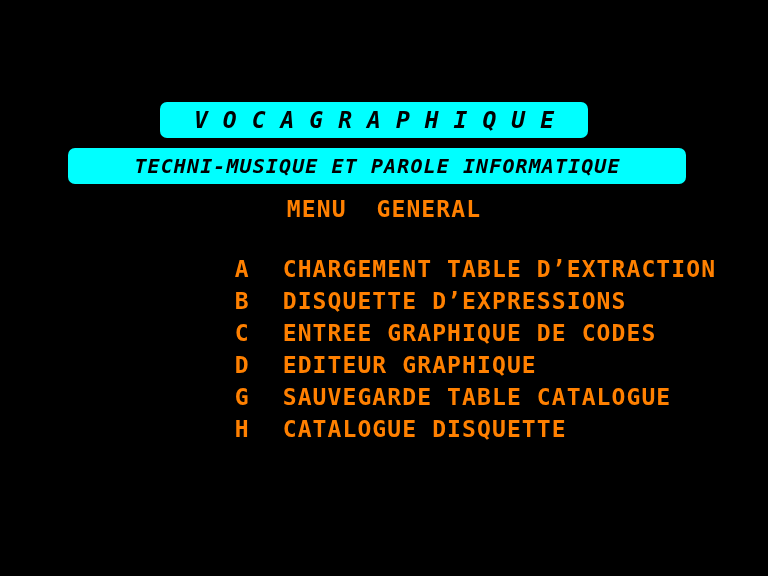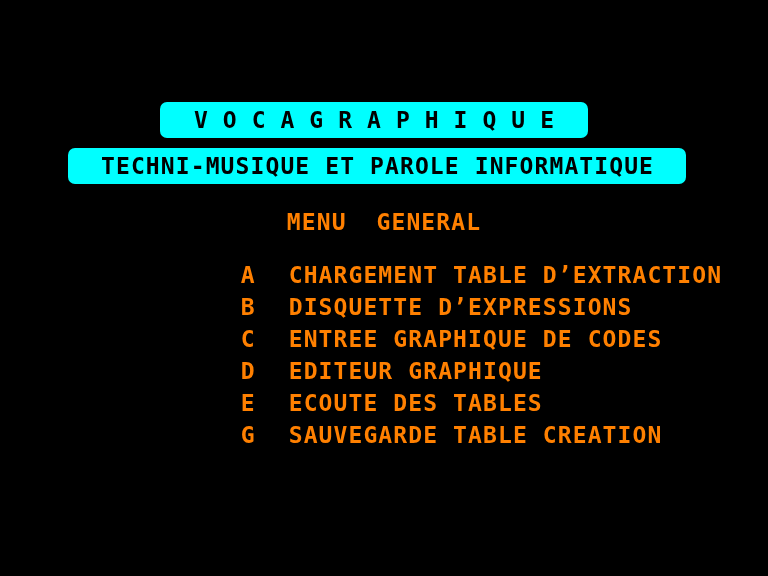--- a/index.html
+++ b/index.html
@@ -30,63 +30,64 @@
     background: #00ffff;
     color: #000000;
     box-sizing: border-box;
     border-radius: 7px;
     display: flex;
     align-items: center;
     justify-content: center;
     font-family: "DejaVu Sans Mono", monospace;
     font-weight: bold;
     white-space: pre;
+    font-style: italic;
   }
 
   #banner-title {
     left: 160px;
     top: 102px;
     width: 428px;
     height: 36px;
     font-size: 23px;
     letter-spacing: 15px;
     text-indent: 15px;
   }
 
   #banner-subtitle {
     left: 68px;
     top: 148px;
     width: 618px;
     height: 36px;
-    font-size: 23px;
+    font-size: 20px;
     letter-spacing: 1.1px;
     text-indent: 1.1px;
   }
 
   
   .menu-heading {
     position: absolute;
     left: 0;
-    top: 209px;
+    top: 196px;
     width: 768px;
     text-align: center;
     color: #ff8000;
     font-family: "DejaVu Sans Mono", monospace;
     font-weight: bold;
     font-size: 23px;
     letter-spacing: 1.1px;
     white-space: pre;
   }
 
   #menu-list {
     position: absolute;
     left: 0;
     top: 236px;
     width: 669px;
-    margin: 6px;
+    margin: 0;
     padding: 0;
     list-style: none;
   }
 
   .menu-row {
     display: block;
     height: 32px;
     line-height: 22px;
     color: #ff8000;
     font-family: "DejaVu Sans Mono", monospace;
@@ -130,25 +131,25 @@
     </li>
 
     <li class="menu-row">
       <span class="menu-key">C</span><span class="menu-label">ENTREE GRAPHIQUE DE CODES</span>
     </li>
 
     <li class="menu-row">
       <span class="menu-key">D</span><span class="menu-label">EDITEUR GRAPHIQUE</span>
     </li>
 
-    <li class="menu-row">
-      <span class="menu-key">E</span><span class="menu-label">ECOUTE DES TABLES</span>
-    </li>
 
 
     <li class="menu-row">
-      <span class="menu-key">G</span><span class="menu-label">SAUVEGARDE TABLE CREATION</span>
+      <span class="menu-key">G</span><span class="menu-label">SAUVEGARDE TABLE CATALOGUE</span>
     </li>
 
+    <li class="menu-row">
+      <span class="menu-key">H</span><span class="menu-label">CATALOGUE DISQUETTE</span>
+    </li>
 
   </ul>
 
 </div>
 
 </body></html>

